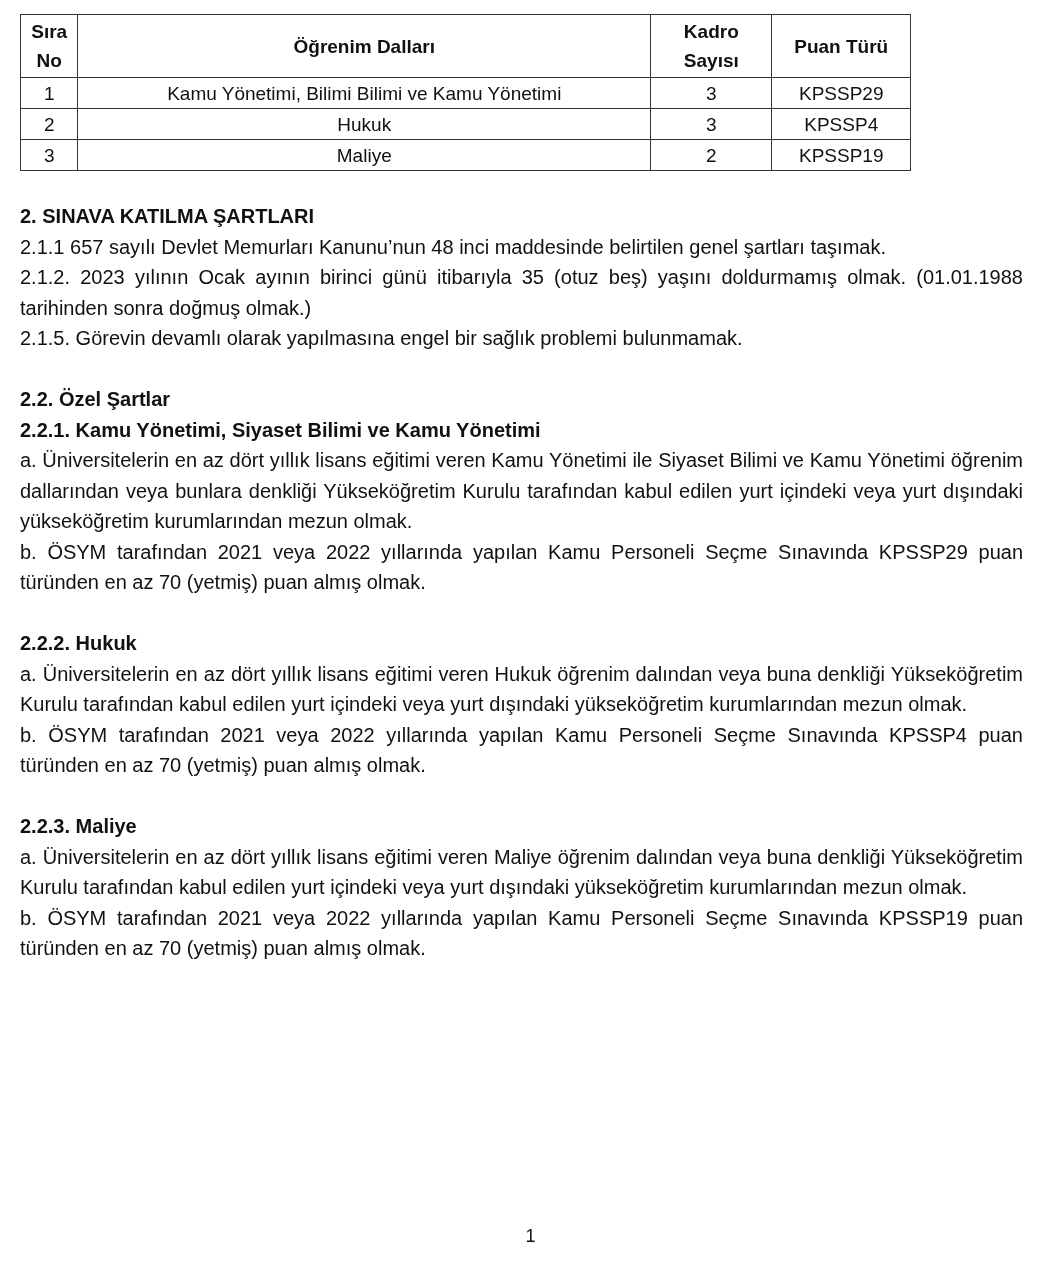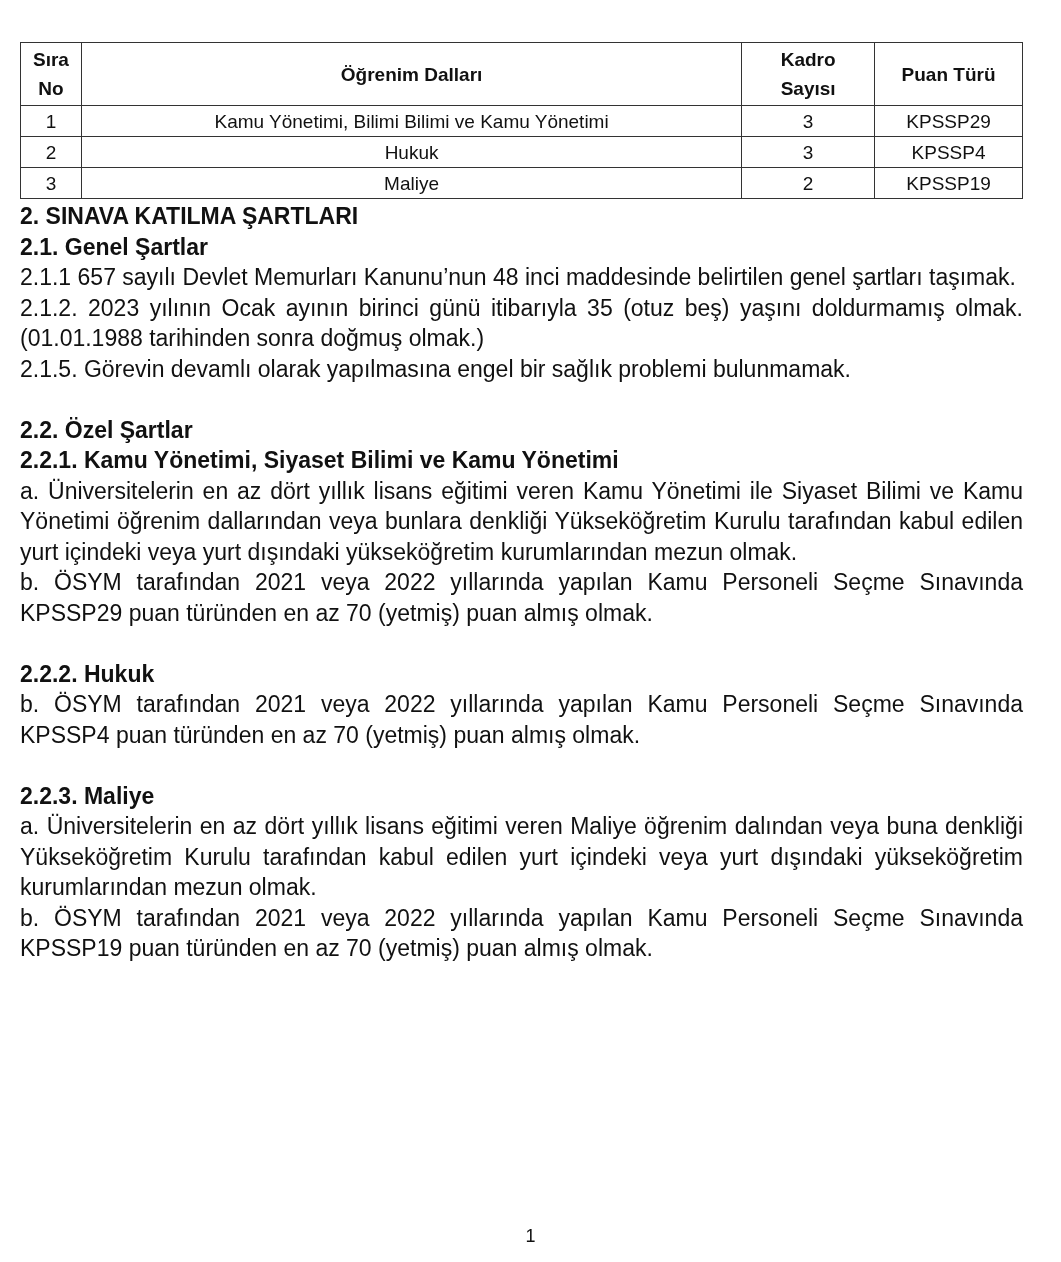--- a/index.html
+++ b/index.html
@@ -1,28 +1,28 @@
 <!DOCTYPE html>
 <html><head>
 <meta charset="utf-8">
 <style>
   html, body { margin: 0; padding: 0; background: #ffffff; }
   body {
     width: 1061px; height: 1262px; position: relative; overflow: hidden;
     font-family: "Liberation Sans", "DejaVu Sans", sans-serif;
     color: #111111;
   }
-  .table-wrap { position: absolute; left: 20px; top: 14px; width: 1003px; margin-top: 28px; }
+  .table-wrap { position: absolute; left: 20px; top: 14px; width: 891px; }
   table { border-collapse: collapse; width: 100%; font-size: 19px; }
   th, td { border: 1px solid #333; text-align: center; padding: 0; }
   th { font-weight: bold; line-height: 29px; height: 62px; }
   td { line-height: 29px; height: 30px; }
   col.c1 { width: 61px; } col.c2 { width: 661px; } col.c3 { width: 133px; } col.c4 { width: 148px; }
 
-  .doc { position: absolute; left: 20px; top: 201px; width: 1003px; font-size: 23px; line-height: 30.5px; }
+  .doc { position: absolute; left: 20px; top: 201px; width: 1003px; font-size: 20px; line-height: 30.5px; }
   .doc p { margin: 0; text-align: justify; }
   .doc .h { font-weight: bold; }
   .doc b { font-weight: normal; }
   .gap { height: 30.5px; }
   .page-num { position: absolute; left: 0; width: 1061px; top: 1226px; text-align: center; font-size: 18px; }
 </style>
 </head>
 <body>
 
 <div class="table-wrap">
@@ -59,35 +59,35 @@
         <td>Maliye</td>
         <td>2</td>
         <td>KPSSP19</td>
       </tr>
     </tbody>
   </table>
 </div>
 
 <div class="doc">
   <p class="h">2. SINAVA KATILMA ŞARTLARI</p>
-  <p class="h">2.1. Genel Şartlar</p>
 
   <p><b>2.1.1</b><span> 657 sayılı Devlet Memurları Kanunu’nun 48 inci maddesinde belirtilen genel şartları taşımak.</span></p>
   <p><b>2.1.2.</b><span> 2023 yılının Ocak ayının birinci günü itibarıyla 35 (otuz beş) yaşını doldurmamış olmak. (01.01.1988 tarihinden sonra doğmuş olmak.)</span></p>
   <p><b>2.1.5.</b><span> Görevin devamlı olarak yapılmasına engel bir sağlık problemi bulunmamak.</span></p>
 
   <div class="gap"></div>
   <p class="h">2.2. Özel Şartlar</p>
 
   <p class="h">2.2.1. Kamu Yönetimi, Siyaset Bilimi ve Kamu Yönetimi</p>
   <p><b>a.</b><span> Üniversitelerin en az dört yıllık lisans eğitimi veren Kamu Yönetimi ile Siyaset Bilimi ve Kamu Yönetimi öğrenim dallarından veya bunlara denkliği Yükseköğretim Kurulu tarafından kabul edilen yurt içindeki veya yurt dışındaki yükseköğretim kurumlarından mezun olmak.</span></p>
   <p><b>b.</b><span> ÖSYM tarafından 2021 veya 2022 yıllarında yapılan Kamu Personeli Seçme Sınavında KPSSP29 puan türünden en az 70 (yetmiş) puan almış olmak.</span></p>
 
   <div class="gap"></div>
   <p class="h">2.2.2. Hukuk</p>
+  <p><b>a.</b><span> Üniversitelerin en az dört yıllık lisans eğitimi veren Hukuk öğrenim dalından veya buna denkliği Yükseköğretim Kurulu tarafından kabul edilen yurt içindeki veya yurt dışındaki yükseköğretim kurumlarından mezun olmak.</span></p>
   <p><b>b.</b><span> ÖSYM tarafından 2021 veya 2022 yıllarında yapılan Kamu Personeli Seçme Sınavında KPSSP4 puan türünden en az 70 (yetmiş) puan almış olmak.</span></p>
 
   <div class="gap"></div>
   <p class="h">2.2.3. Maliye</p>
   <p><b>a.</b><span> Üniversitelerin en az dört yıllık lisans eğitimi veren Maliye öğrenim dalından veya buna denkliği Yükseköğretim Kurulu tarafından kabul edilen yurt içindeki veya yurt dışındaki yükseköğretim kurumlarından mezun olmak.</span></p>
   <p><b>b.</b><span> ÖSYM tarafından 2021 veya 2022 yıllarında yapılan Kamu Personeli Seçme Sınavında KPSSP19 puan türünden en az 70 (yetmiş) puan almış olmak.</span></p>
 </div>
 
 <div class="page-num">1</div>
 

